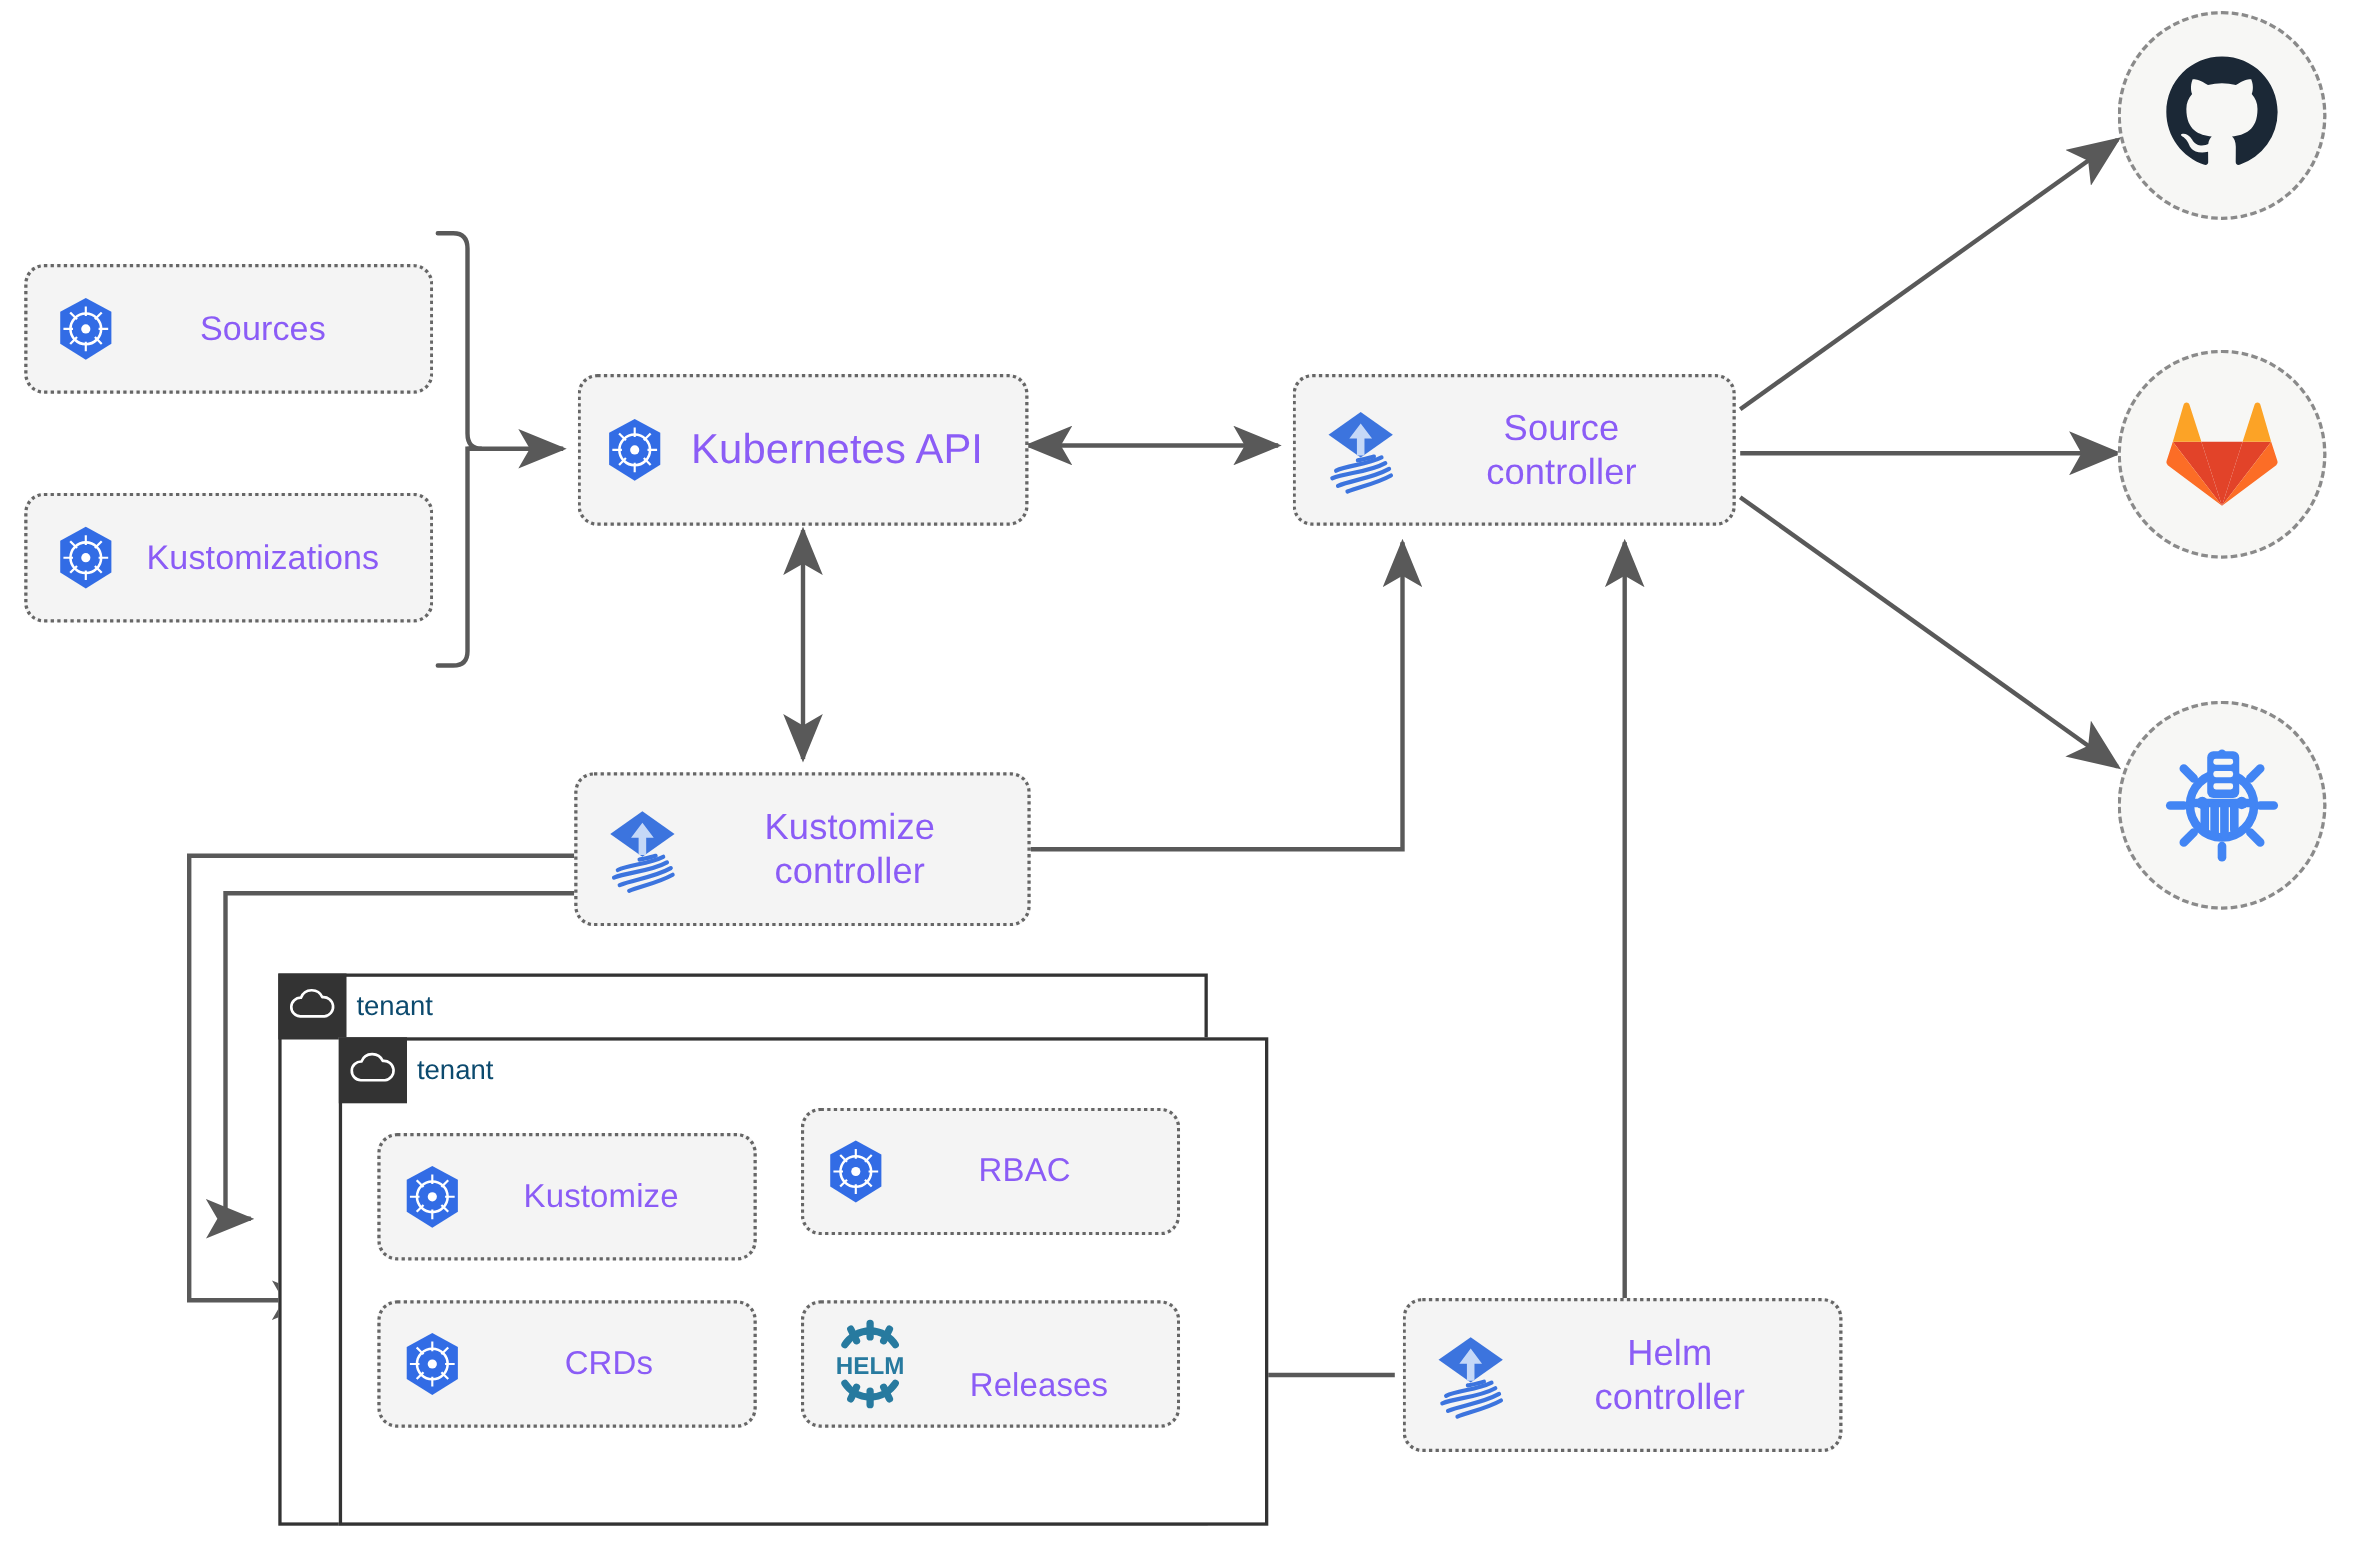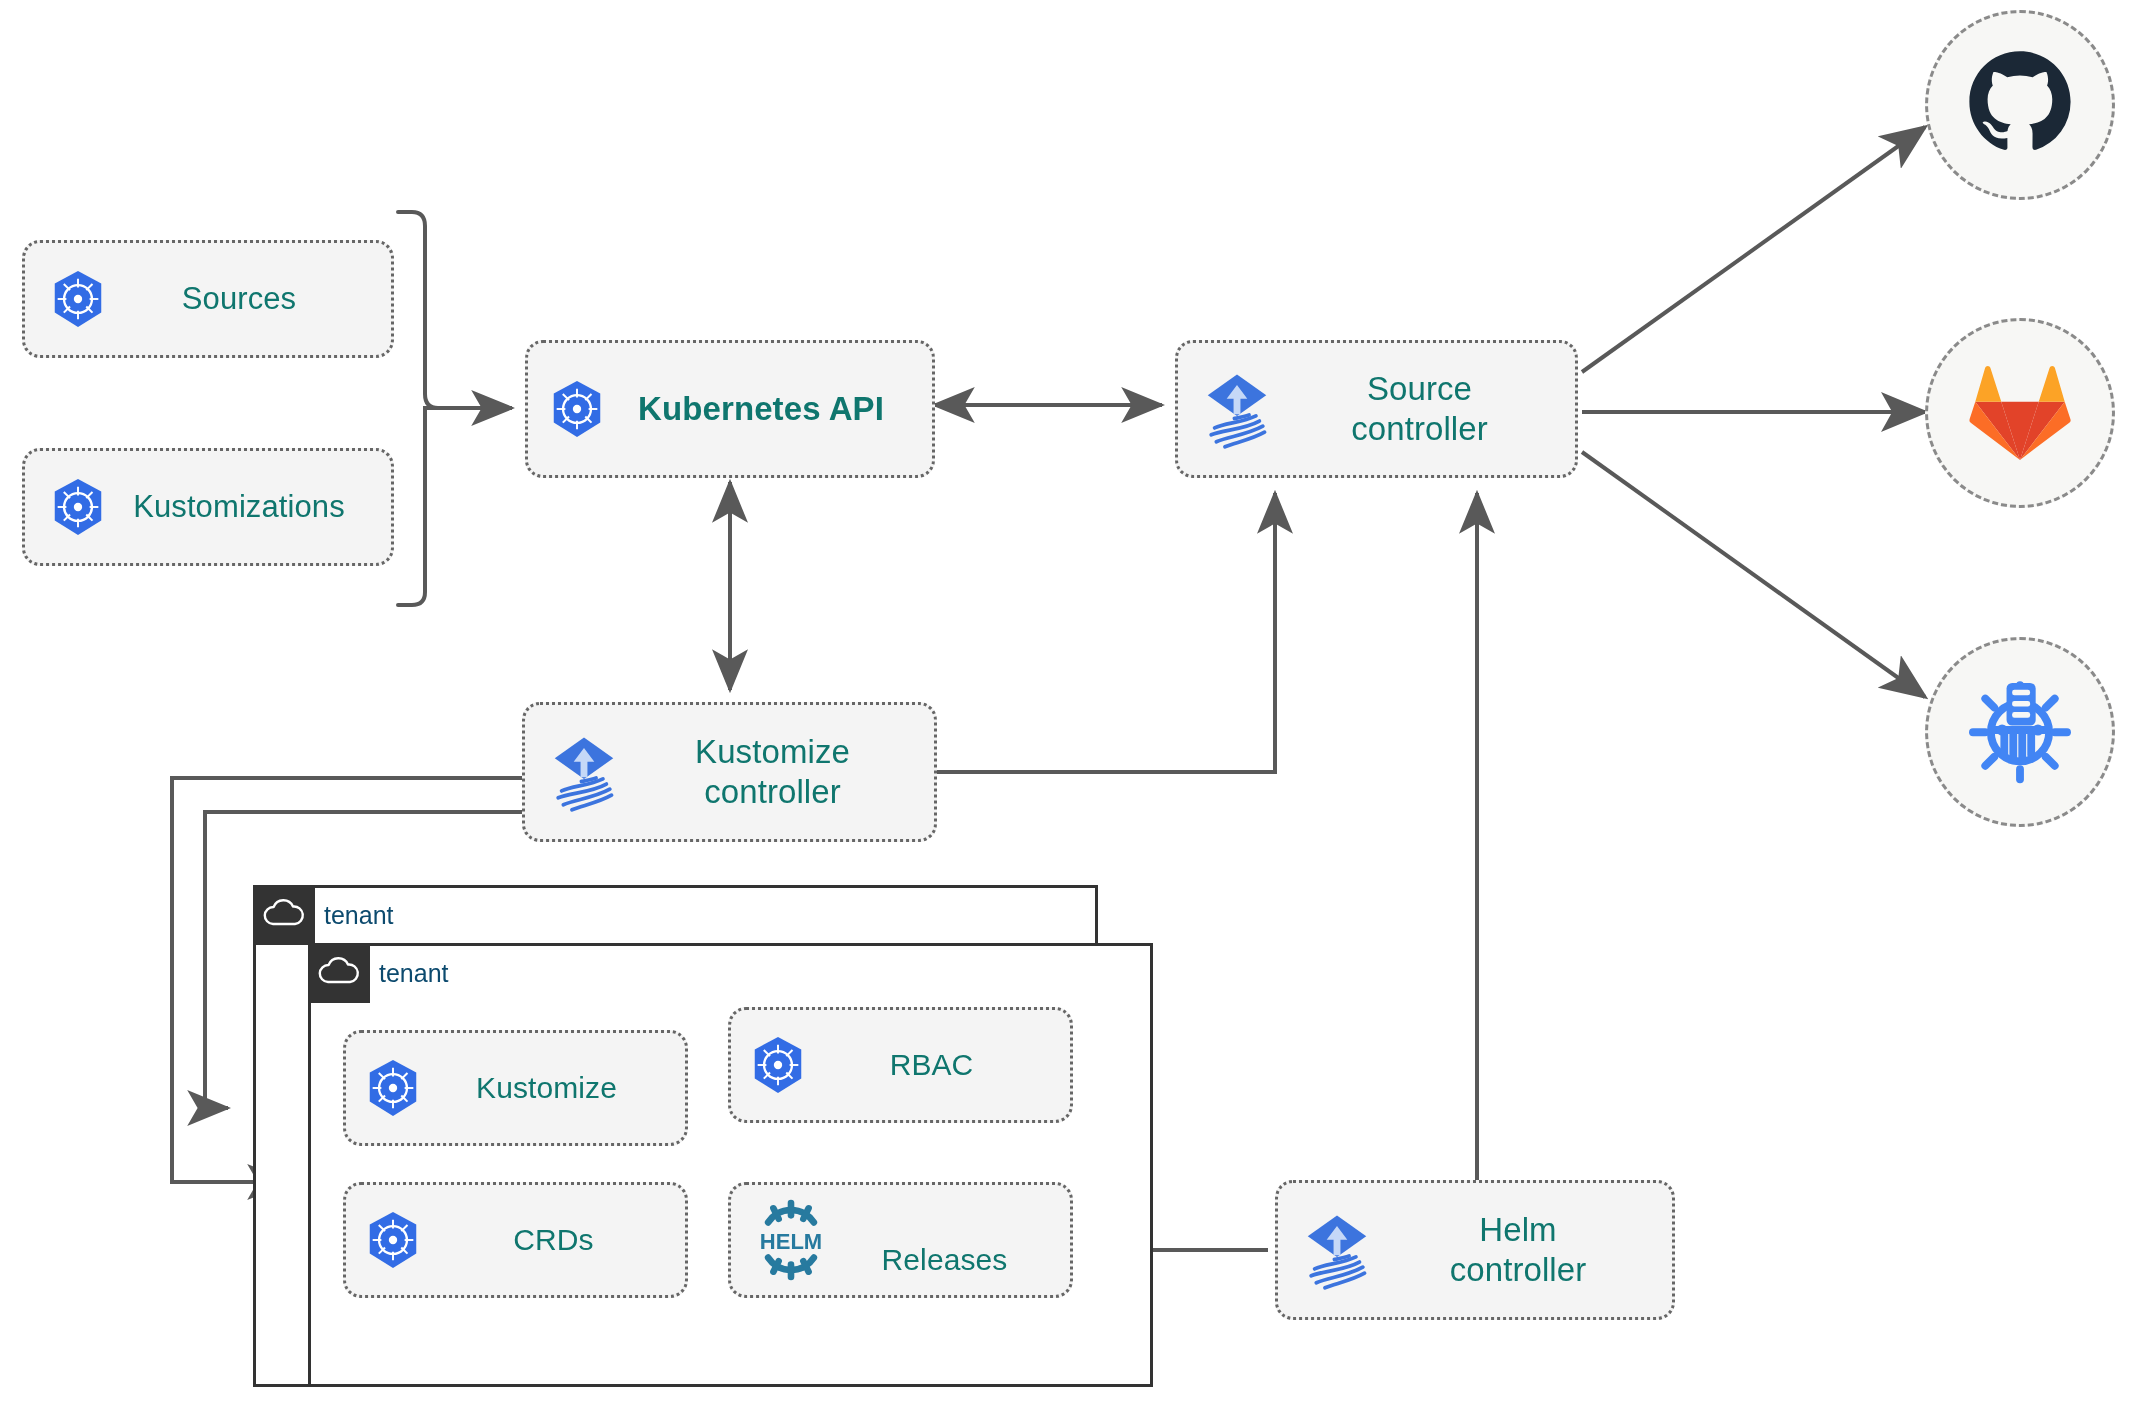--- a/index.html
+++ b/index.html
@@ -16,21 +16,21 @@
     border-radius:18px;
     box-sizing:border-box;
     display:flex;
     align-items:center;
     z-index:4;
   }
   .card .ico{flex:0 0 auto;display:flex;align-items:center;justify-content:center;}
   .card .lbl{
     flex:1 1 auto;
     text-align:center;
-    color:#0f766e;
+    color:#8b5cf6;
     line-height:1.22;
     white-space:pre-line;
     letter-spacing:.1px;
   }
 
   
   .circle{
     position:absolute;
     border:3px dashed #8a8a8a;
     border-radius:50%;
@@ -170,21 +170,21 @@
           <path d="M11 31h9v2h-9z"></path>
             <path d="M44 31h9v2h-9z"></path>
           <path d="M16.6 17.2l1.5-1.4 6.4 6.4-1.5 1.4z"></path>
           <path d="M39.8 40.4l1.5-1.4 6.4 6.4-1.5 1.4z"></path>
           <path d="M47.7 17.2l-1.5-1.4-6.4 6.4 1.5 1.4z"></path>
           <path d="M24.5 40.4l-1.5-1.4-6.4 6.4 1.5 1.4z"></path>
         </g>
         <circle cx="32" cy="32" r="14.4" fill="none" stroke="#fff" stroke-width="2.4"></circle>
       </svg>
     </span>
-    <span class="lbl" style="font-size:33px;font-weight:bold;">Kubernetes API</span>
+    <span class="lbl" style="font-size:38px;">Kubernetes API</span>
   </div>
 
   <div class="card" style="left:1175px;top:340px;width:403px;height:138px;padding:0 16px;">
     <span class="ico">
       <svg class="flux-wrap" viewBox="0 0 100 100" aria-hidden="true">
         <polygon points="50,10 84,34 50,58 16,34" fill="#3C74DE"></polygon>
         <path d="M50,22 L62,38 L54,38 L54,56 L46,56 L46,38 L38,38 Z" fill="#C5D8F7"></path>
         <g stroke="#3C74DE" stroke-width="4.4" stroke-linecap="round" fill="none">
           <path d="M24,72 C36,66 56,66 72,58"></path>
           <path d="M20,80 C34,74 58,74 76,64"></path>

